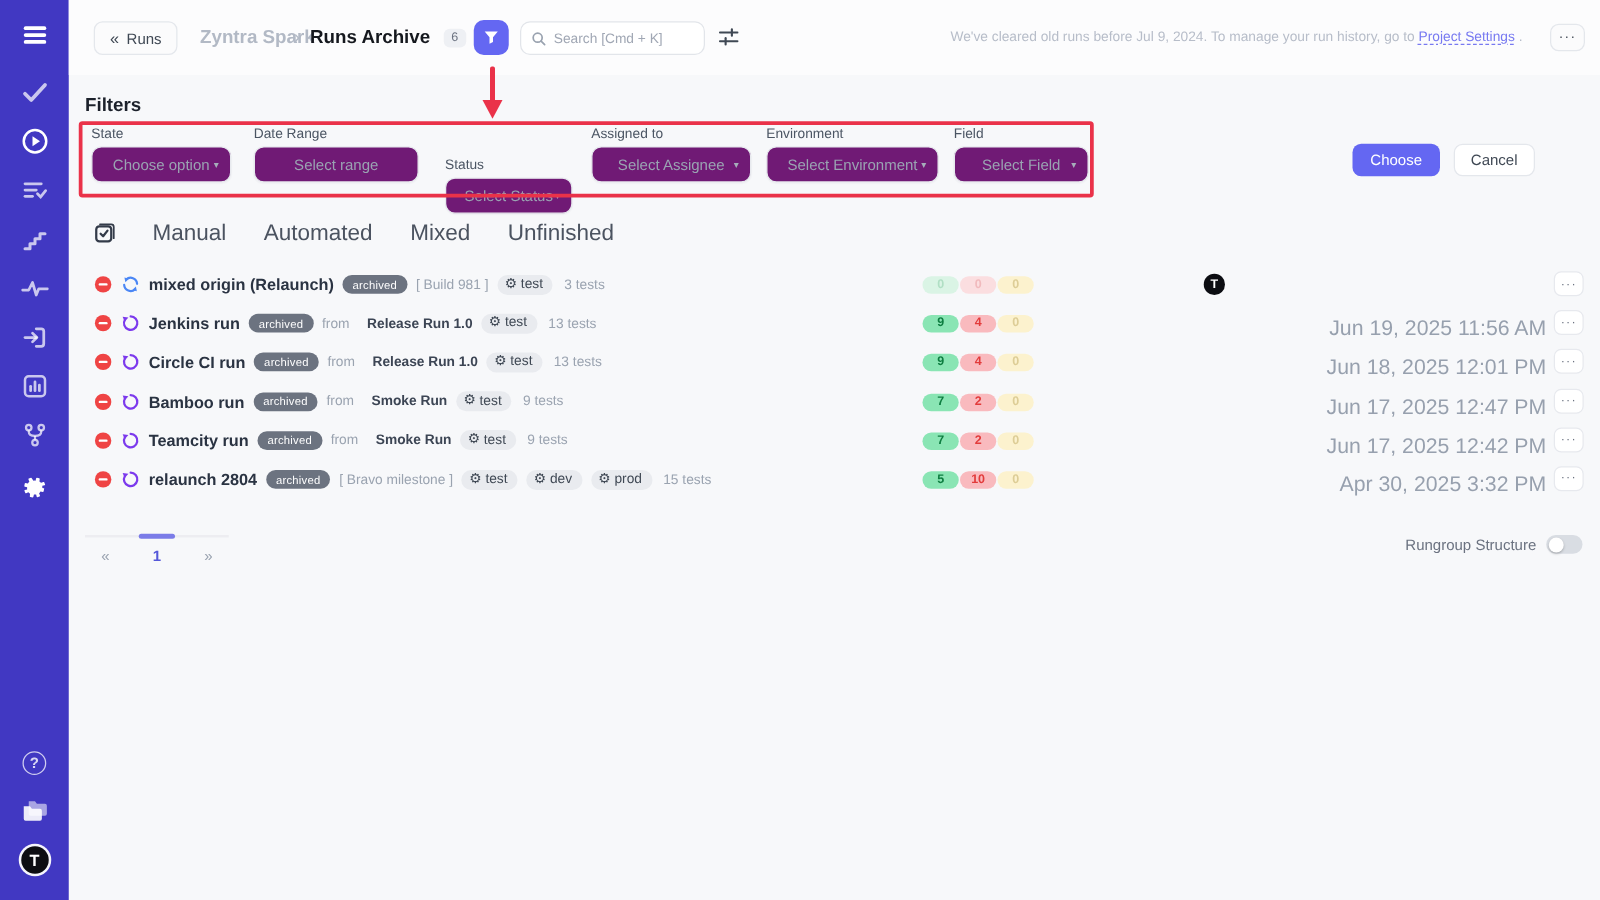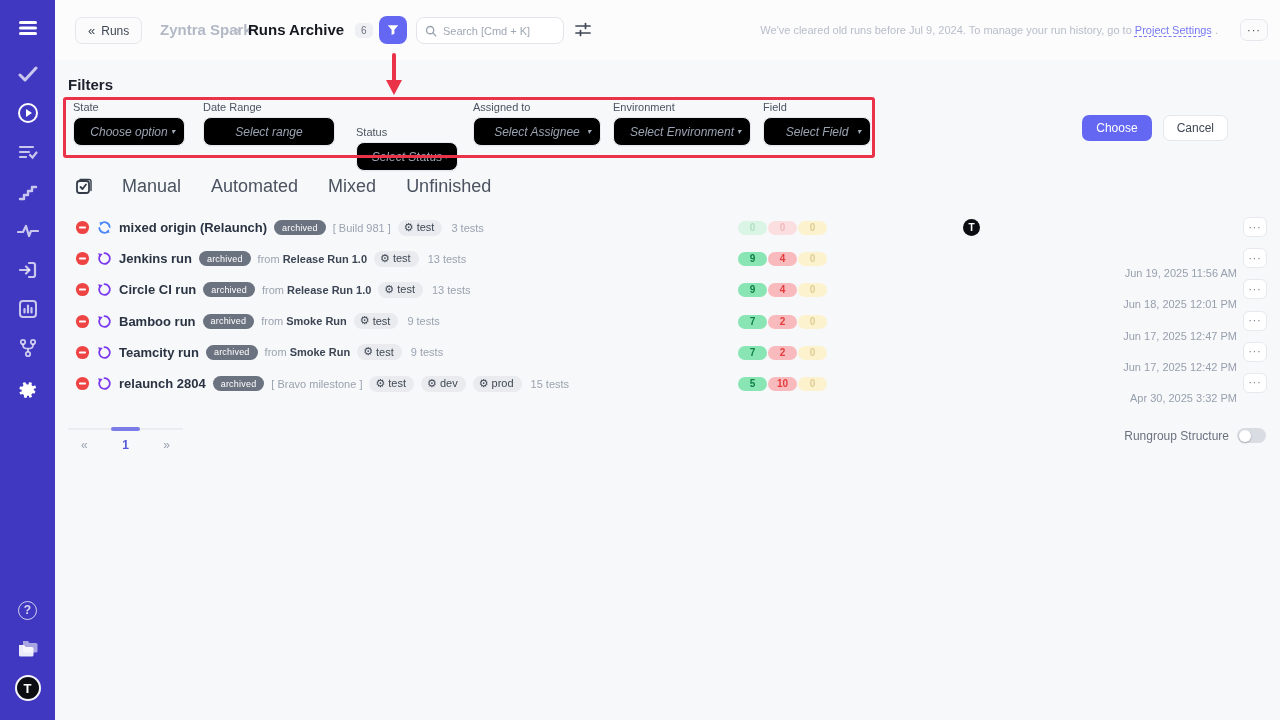--- a/index.html
+++ b/index.html
@@ -35,49 +35,49 @@
   .sliders-icon { position:absolute; left:520px; top:22px; color:#3f4854; cursor:pointer; }
   .notice { position:absolute; right:62px; top:24px; font-size:11px; color:#b7bdc9; white-space:nowrap; }
   .notice a { color:#7779f1; text-decoration:underline; text-decoration-style:dashed; text-underline-offset:2px; cursor:pointer; }
   .hdr-more { position:absolute; right:12px; top:19px; width:28px; height:22px; background:#fbfbfc; border:1px solid #e4e7ec; border-radius:7px; font-size:11px; color:#3f4854; letter-spacing:1px; line-height:19px; text-align:center; cursor:pointer; }
   
   .filters-title { position:absolute; left:13px; top:76px; font-size:15px; font-weight:bold; color:#1c212b; }
   .anno-rect { position:absolute; left:8px; top:97px; width:812px; height:61px; border:3px solid #ea3249; border-radius:3px; pointer-events:none; z-index:5; }
   .anno-arrow { position:absolute; left:328px; top:53px; z-index:6; pointer-events:none; }
   .filter-group { position:absolute; top:101px; }
   .filter-label { font-size:11px; color:#4b5563; margin-bottom:4px; }
-  .filter-box { height:29px; background:#000000; border:1px solid #e7e9ee; border-radius:8px; display:flex; align-items:center; justify-content:center; gap:8px; font-size:12px; color:#9aa3b2; box-shadow:0 1px 1px rgba(20,30,50,.03); cursor:pointer; padding:0 8px; position:relative;font-style:italic; }
+  .filter-box { height:29px; background:#701a75; border:1px solid #e7e9ee; border-radius:8px; display:flex; align-items:center; justify-content:center; gap:8px; font-size:12px; color:#9aa3b2; box-shadow:0 1px 1px rgba(20,30,50,.03); cursor:pointer; padding:0 8px; position:relative; }
   .filter-caret { position:absolute; right:9px; font-size:8px; color:#a6adba; }
   .filter-actions { position:absolute; top:115px; right:52px; display:flex; gap:11px; }
   .btn-apply { height:26px; padding:0 14px; background:#6467f2; color:#fff; border:none; border-radius:7px; font-size:12px; cursor:pointer; font-family:"Liberation Sans",sans-serif; }
   .btn-cancel { height:26px; padding:0 13px; background:#fff; color:#3f4854; border:1px solid #e4e7ec; border-radius:7px; font-size:12px; cursor:pointer; font-family:"Liberation Sans",sans-serif; }
   
   .tabs-row { position:absolute; left:20px; top:176px; display:flex; align-items:center; gap:30px; }
   .tab-item { font-size:18px; color:#4b5360; cursor:pointer; }
   .tabs-icon { color:#333b49; cursor:pointer; display:flex; }
   
   .run-list { position:absolute; left:0; top:212px; width:100%; }
   .run-row { position:relative; height:31.2px; width:100%; }
   .row-left { position:absolute; left:20px; top:0; height:100%; display:flex; align-items:center; gap:7px; white-space:nowrap; }
   .minus-ic, .type-ic { display:flex; cursor:pointer; }
   .run-name { font-size:13px; font-weight:600; color:#2a3342; cursor:pointer; }
   .badge-archived { background:#6c7380; color:#fff; font-size:9px; padding:2.5px 8px; border-radius:9px; letter-spacing:.2px; }
   .run-meta { font-size:11px; color:#9aa3b0; }
-  .run-meta b { color:#3c4554; font-weight:bold; }
+  .run-meta b { color:#3c4554; font-weight:bold;margin-left:11px; }
   .env-badge { background:#e9ebef; color:#3f4854; font-size:11px; padding:1.5px 8px 2.5px 6px; border-radius:9px; display:inline-flex; align-items:center; gap:3px; cursor:pointer; }
   .env-gear { font-size:11px; color:#3f4854; line-height:1; }
   .run-tests { font-size:11px; color:#9aa3b0; margin-left:2px; }
   .pill { position:absolute; top:9px; width:29px; height:14px; border-radius:7px; font-size:10px; font-weight:bold; text-align:center; line-height:14px; }
   .pill-green  { left:683px; background:#8ae5b4; color:#0e7e41; }
   .pill-red    { left:713px; background:#f9babe; color:#e23b3b; }
   .pill-yellow { left:743px; background:#fcf2ce; color:#ddcd96; }
   .pill-green.muted { background:#daf4e5; color:#b0dfc4; }
   .pill-red.muted   { background:#fbdee0; color:#f1babd; }
   .row-avatar { position:absolute; left:908px; top:7px; width:17px; height:17px; background:#0c0d12; border-radius:50%; color:#fff; font-size:10px; font-weight:bold; display:flex; align-items:center; justify-content:center; cursor:pointer; }
-  .row-date { position:absolute; right:43px; top:24px; font-size:11px; color:#97a0ae; }
+  .row-date { position:absolute; right:43px; top:10px; font-size:17px; color:#97a0ae; }
   .row-more { position:absolute; right:13px; top:5px; width:24px; height:20px; background:#fff; border:1px solid #e7e9ee; border-radius:6px; font-size:10px; color:#6b7280; letter-spacing:1px; line-height:17px; text-align:center; cursor:pointer; }
   
   .pager { position:absolute; left:8px; top:428px; width:172px; }
   .pager-line { position:absolute; left:5px; top:0; width:115px; height:2px; background:#ededf1; }
   .pager-ind { position:absolute; left:48px; top:-1px; width:29px; height:4px; border-radius:2px; background:#7b7ce8; }
   .pager-btns { position:absolute; left:0; top:10px; width:125px; display:flex; justify-content:space-between; align-items:center; padding:0 18px; }
   .pager-prev,.pager-next { font-size:12px; color:#9aa3b0; cursor:pointer; }
   .pager-page { font-size:12px; font-weight:bold; color:#5558d9; cursor:pointer; }
   .rg-footer { position:absolute; right:14px; top:428px; display:flex; align-items:center; gap:8px; }
   .rg-label { font-size:12px; color:#6b7280; }

